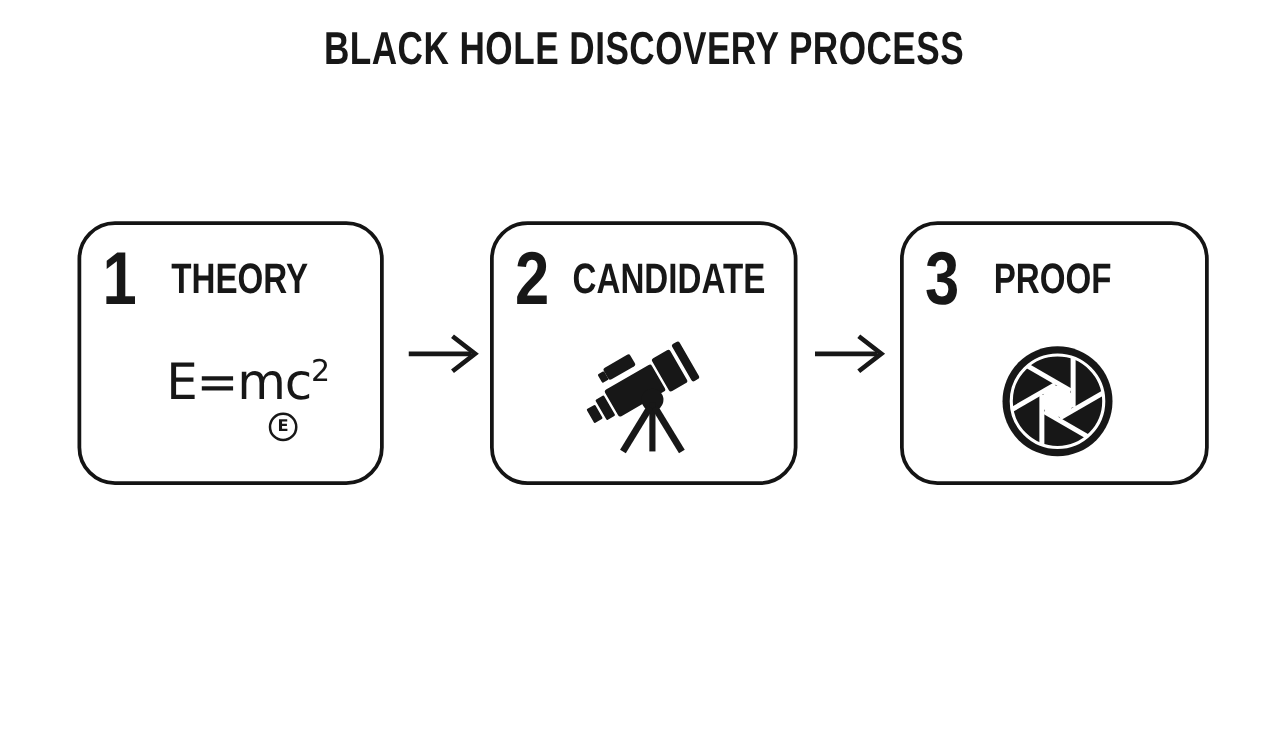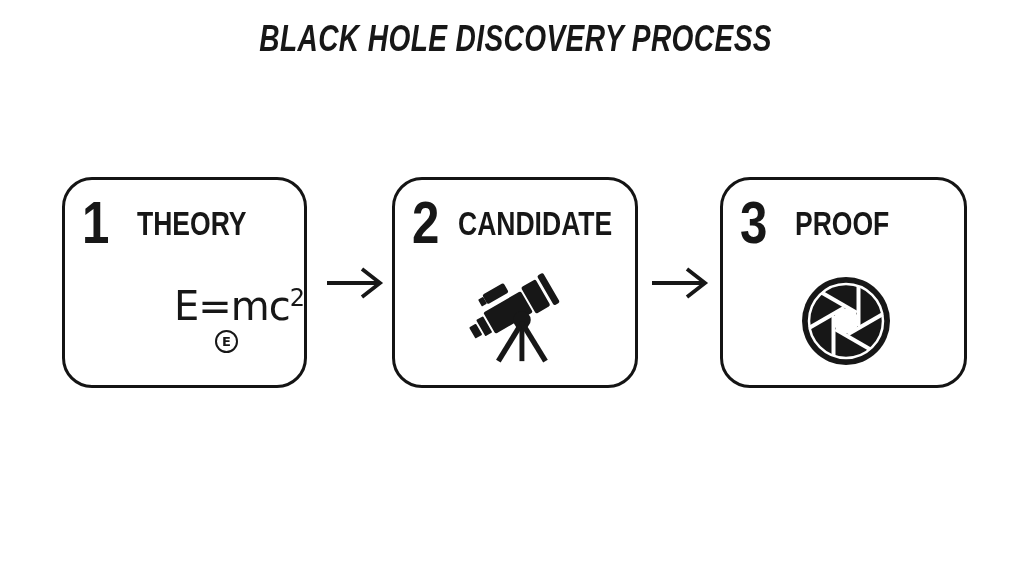--- a/index.html
+++ b/index.html
@@ -15,21 +15,20 @@
 
   
   .title {
     position: absolute;
     top: 20px; left: 0; right: 0;
     text-align: center;
     font-size: 37px;
     font-weight: 700;
     line-height: 1.0;
     white-space: nowrap;
-    font-style: italic;
   }
   .title .condense {
     display: inline-block;
     transform: scaleX(0.76);
     transform-origin: 52% center;
     letter-spacing: 0.5px;
   }
 
   
   .step-box {
@@ -72,21 +71,20 @@
 
   
   .formula-wrap {
     position: absolute;
     left: 68px; top: 104px;
     font-family: "DejaVu Sans", sans-serif;
     font-size: 40px;
     font-weight: 400;
     line-height: 1.1;
     letter-spacing: -1px;
-    margin-left: 41px;
   }
   .formula-wrap sup {
     font-size: 24px;
     font-weight: 400;
     vertical-align: 14px;
     letter-spacing: 0;
   }
   .badge-circled-e {
     position: absolute;
     left: 150px; top: 150px;

